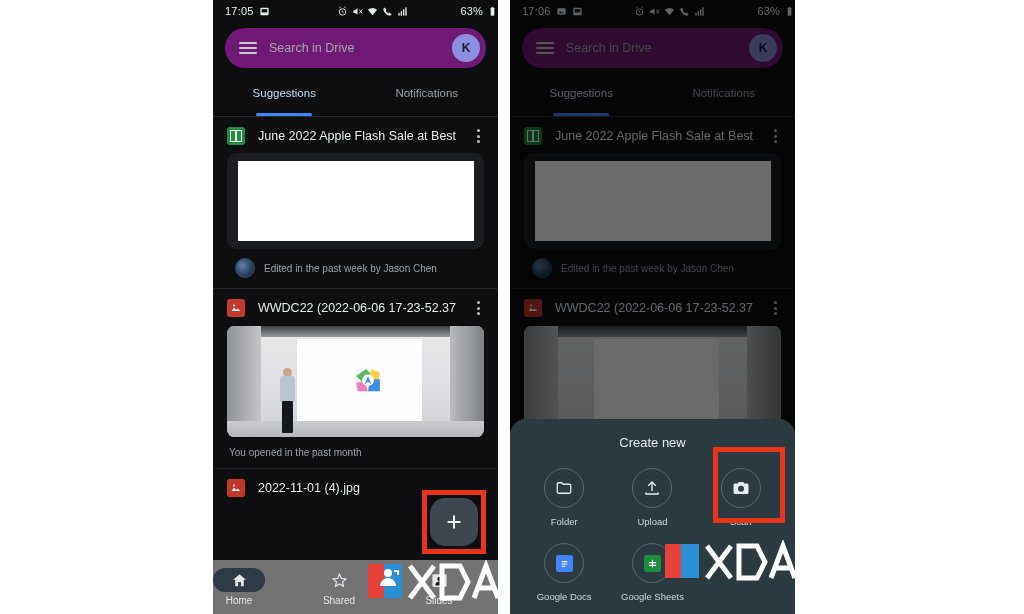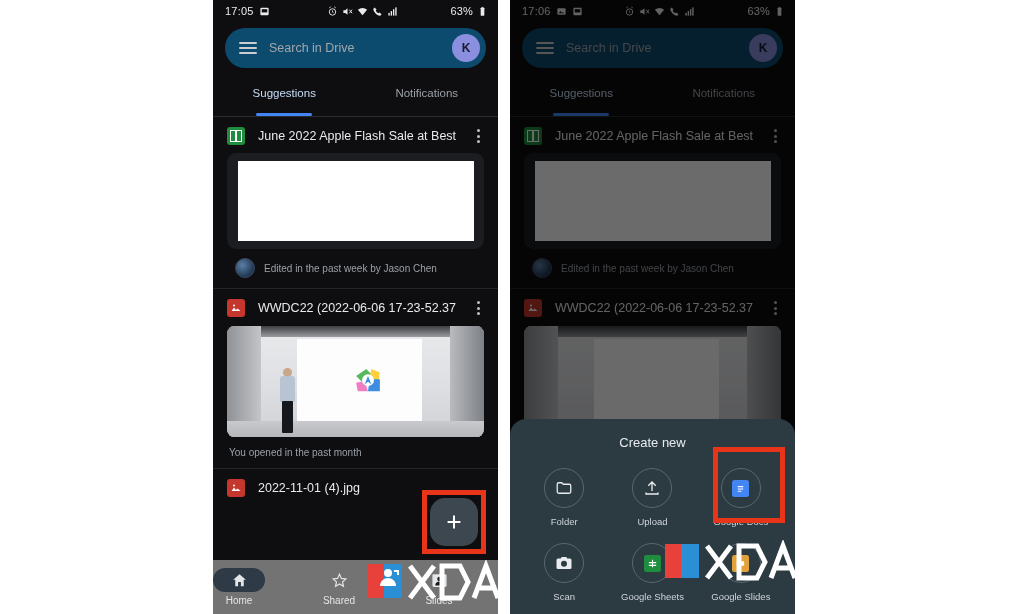--- a/index.html
+++ b/index.html
@@ -21,31 +21,31 @@
 
   
   .scrim {
     position: absolute; inset: 0; background: rgba(0,0,0,0.58);
     z-index: 40; pointer-events: none;
   }
 
   
   .statusbar {
     height: 22px; display: flex; align-items: center;
-    padding: 0 10px 0 12px; color: #e8eaed; font-size: 11px; letter-spacing: .2px;
+    padding: 0 0 0 12px; color: #e8eaed; font-size: 11px; letter-spacing: .2px;
   }
   .sb-left { display: flex; align-items: center; gap: 5px; }
   .sb-right { margin-left: auto; display: flex; align-items: center; gap: 4px; }
   .sb-ico { width: 11px; height: 11px; display: block; }
   .sb-batt-txt { font-size: 11px; margin-left: 48px; }
 
   
   .searchwrap { padding: 6px 12px 8px; }
   .searchbar {
-    height: 40px; background: #0c4a6e; border-radius: 24px;
+    height: 40px; background: #701a75; border-radius: 24px;
     display: flex; align-items: center; padding: 0 6px 0 14px; gap: 12px;
   }
   .hamburger { width: 18px; display: flex; flex-direction: column; gap: 3px; flex: none; }
   .hamburger i { display:block; height: 2px; background: #c9ccd1; border-radius: 1px; }
   .search-text { color: #a3a7ad; font-size: 12.5px; flex: 1; }
   .avatar {
     width: 28px; height: 28px; border-radius: 50%;
     background: #8a8fe0; color: #1a1b2e; font-size: 12px; font-weight: bold;
     display: flex; align-items: center; justify-content: center; flex: none;
   }
@@ -531,60 +531,50 @@
           <span class="sheet-circle">
             <svg viewBox="0 0 24 24" fill="none" stroke="#e9ecef" stroke-width="1.8">
                 <path d="M12 16V4M7 9l5-5 5 5M4 18v2h16v-2"></path>
               </svg>
           </span>
           <span class="sheet-label">Upload</span>
         </div>
 
         <div class="sheet-cell">
           <span class="sheet-circle">
+            <svg viewBox="0 0 24 24" fill="#e9ecef">
+                <path d="M9 4l-1.5 2H4a2 2 0 00-2 2v10a2 2 0 002 2h16a2 2 0 002-2V8a2 2 0 00-2-2h-3.5L15 4z"></path>
+                <circle cx="12" cy="13" r="4" fill="#2c3a42"></circle>
+              </svg>
+          </span>
+          <span class="sheet-label">Scan</span>
+        </div>
+
+        <div class="sheet-cell">
+          <span class="sheet-circle">
             <span class="app-ico app-docs">
                 <svg viewBox="0 0 24 24" stroke="#fff" stroke-width="2.4" fill="none">
                   <path d="M6 8h12M6 13h12M6 18h8"></path>
                 </svg>
               </span>
           </span>
           <span class="sheet-label">Google Docs</span>
-        </div>
-
-        <div class="sheet-cell">
-          <span class="sheet-circle">
-            <svg viewBox="0 0 24 24" fill="#e9ecef">
-                <path d="M9 4l-1.5 2H4a2 2 0 00-2 2v10a2 2 0 002 2h16a2 2 0 002-2V8a2 2 0 00-2-2h-3.5L15 4z"></path>
-                <circle cx="12" cy="13" r="4" fill="#2c3a42"></circle>
-              </svg>
-          </span>
-          <span class="sheet-label">Scan</span>
         </div>
 
         <div class="sheet-cell">
           <span class="sheet-circle">
             <span class="app-ico app-sheets">
                 <svg viewBox="0 0 24 24" stroke="#fff" stroke-width="2.4" fill="none">
                   <path d="M4 10h16M12 4v16M4 16h16"></path>
                 </svg>
               </span>
           </span>
           <span class="sheet-label">Google Sheets</span>
         </div>
 
-        <div class="sheet-cell">
-          <span class="sheet-circle">
-            <span class="app-ico app-slides">
-                <svg viewBox="0 0 24 24" fill="#fff">
-                  <rect x="4" y="7" width="16" height="10" rx="1"></rect>
-                </svg>
-              </span>
-          </span>
-          <span class="sheet-label">Google Slides</span>
-        </div>
 
       </div>
     </div>
 
     <div class="hl" style="left:203px; top:447px; width:72px; height:76px;"></div>
   </div>
 
   <div class="xda" style="left:368px; top:560px;">
     <svg width="130" height="42" viewBox="0 0 130 42">
       <g>

